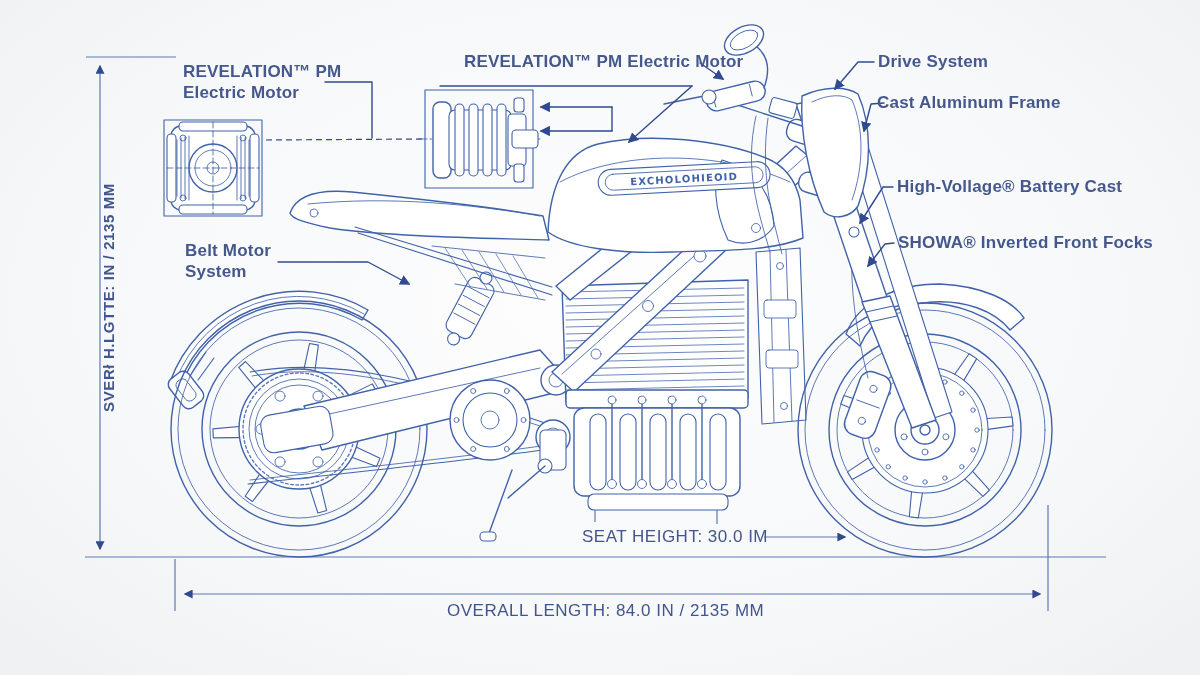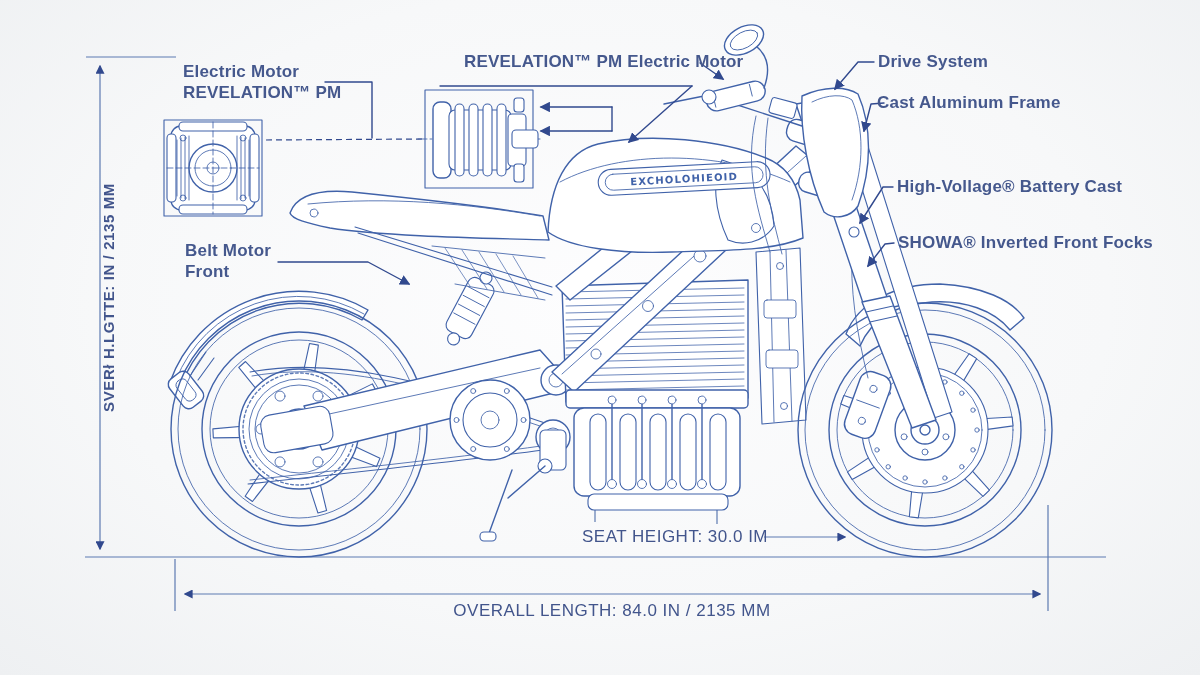--- a/index.html
+++ b/index.html
@@ -400,36 +400,36 @@
     <path class="call" d="M893,187 L883,187 L860,223" marker-end="url(#arr)"></path>
     <path class="call" d="M894,243 L885,244 L868,266" marker-end="url(#arr)"></path>
 
     <path class="call" d="M278,262 L368,262 L409,284" marker-end="url(#arr)"></path>
   </g>
 </svg>
 
   <div class="vdim">SVERł H.LGTTE: IN / 2135 MM</div>
 
   <div class="callout" style="left:183px;top:62px">
+    <span style="display:block">REVELATION™ PM</span>
     <span style="display:block">Electric Motor</span>
-    <span style="display:block">REVELATION™ PM</span>
   </div>
 
   <div class="callout" style="left:464px;top:52px">REVELATION™ PM Electric Motor</div>
 
   <div class="callout" style="left:878px;top:52px">Drive System</div>
 
   <div class="callout" style="left:877px;top:93px">Cast Aluminum Frame</div>
 
   <div class="callout" style="left:897px;top:177px">High-Vollage® Battery Cast</div>
 
   <div class="callout" style="left:898px;top:233px">SHOWA® Inverted Front Focks</div>
 
   <div class="callout" style="left:185px;top:241px">
     <span style="display:block">Belt Motor</span>
-    <span style="display:block">Front</span>
+    <span style="display:block">System</span>
   </div>
 
   <div class="dimtxt" style="left:582px;top:527px">SEAT HEIGHT: 30.0 IM</div>
 
-  <div class="dimtxt" style="left:447px;top:601px;width:330px;text-align:center">OVERALL LENGTH: 84.0 IN / 2135 MM</div>
+  <div class="dimtxt" style="left:447px;top:601px;width:330px;">OVERALL LENGTH: 84.0 IN / 2135 MM</div>
 
 </div>
 
 </body></html>

